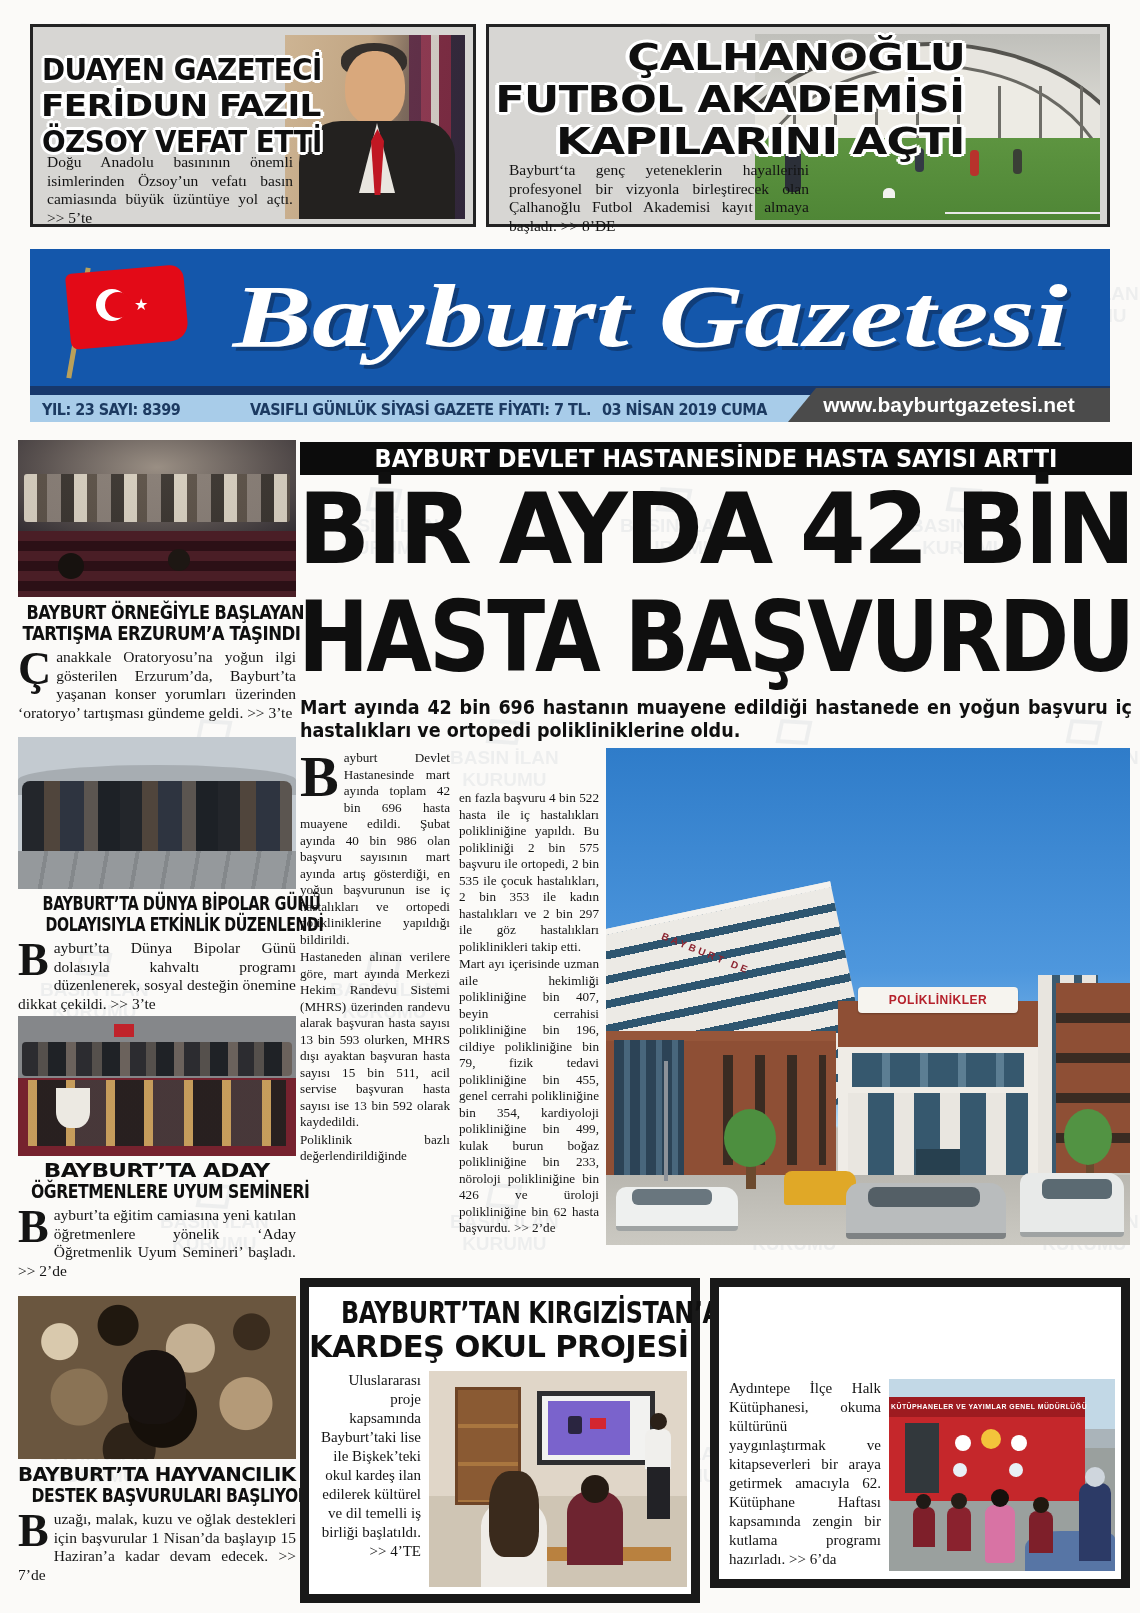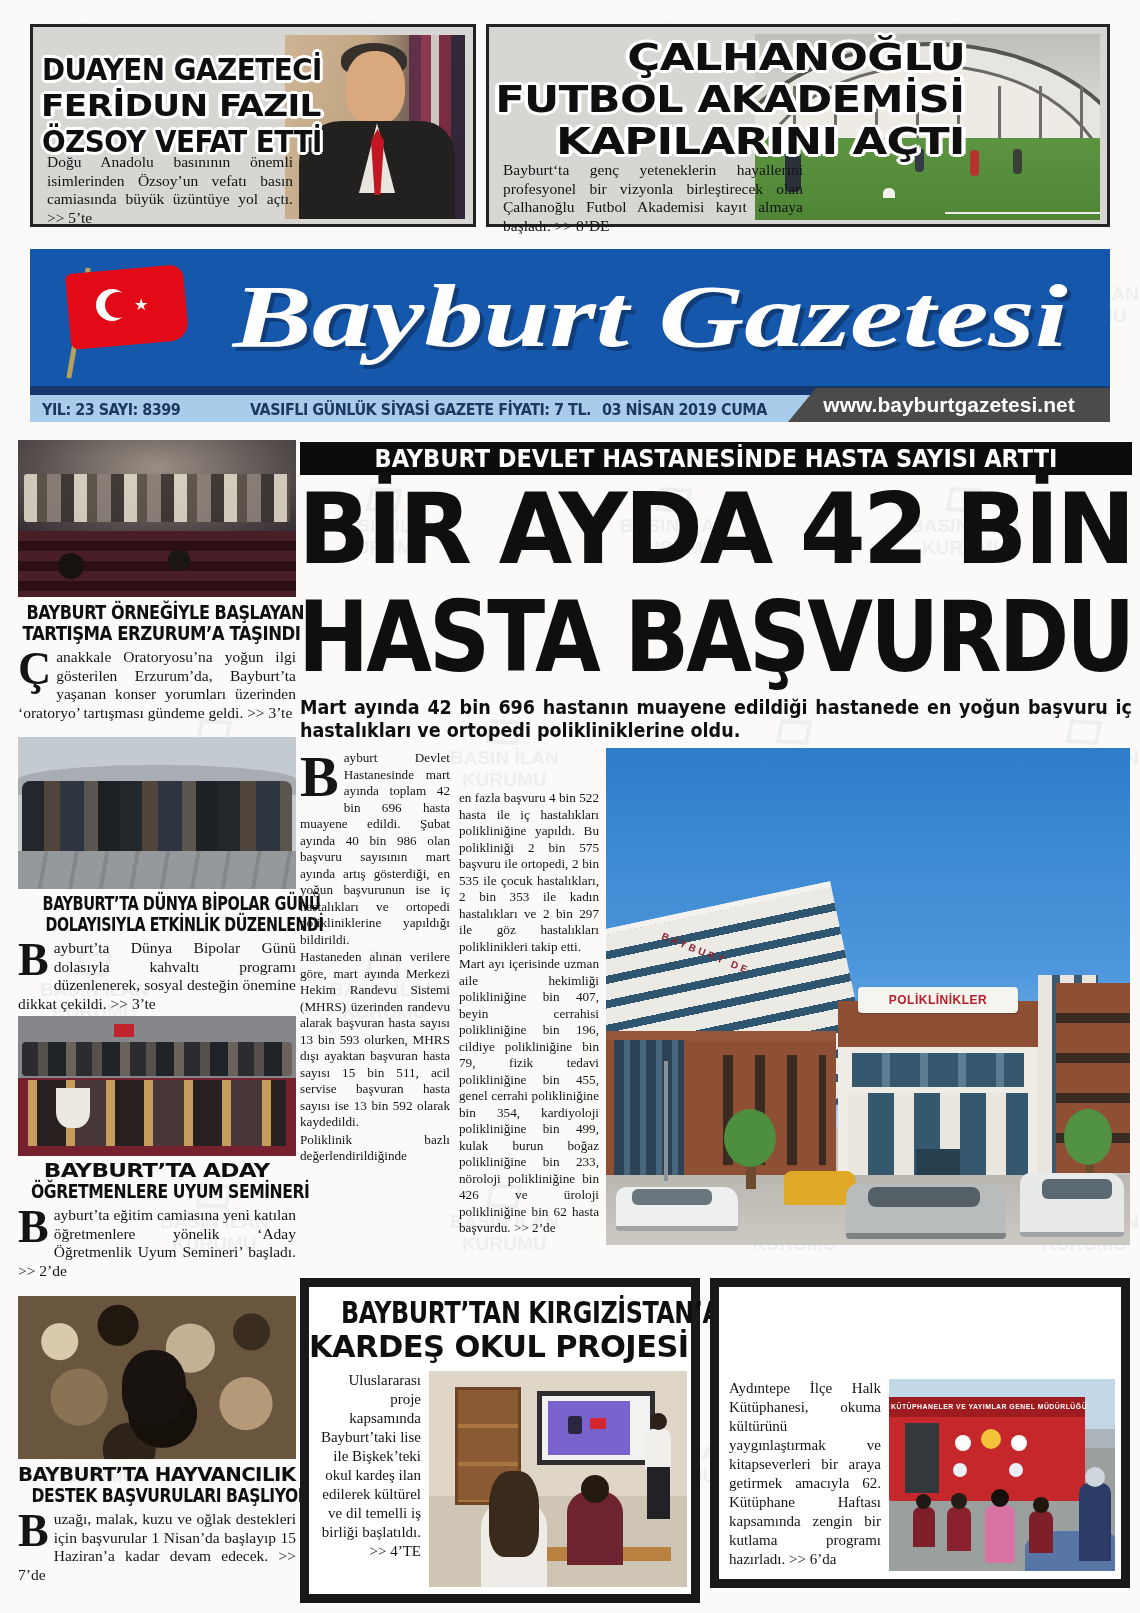--- a/index.html
+++ b/index.html
@@ -204,21 +204,21 @@
       <div class="abs" style="left:160px;bottom:48px;width:9px;height:24px;background:#333a44;border-radius:4px;"></div>
       <div class="abs" style="left:215px;bottom:44px;width:9px;height:26px;background:#b8322c;border-radius:4px;"></div>
       <div class="abs" style="left:258px;bottom:46px;width:9px;height:25px;background:#3a3f36;border-radius:4px;"></div>
       <div class="abs" style="left:128px;bottom:22px;width:12px;height:10px;background:#f2f2ef;border-radius:50% 50% 0 0;"></div>
     </div>
     <div class="shead hl whitestroke" style="left:6px;top:10px;width:470px;">
       <span class="fit r fill" style="font-size: 37px; line-height: 42px; transform: scaleX(1.35);">ÇALHANOĞLU</span>
       <span class="fit r fill" style="font-size: 37px; line-height: 42px; transform: scaleX(1.30194);">FUTBOL AKADEMİSİ</span>
       <span class="fit r fill" style="font-size: 37px; line-height: 42px; transform: scaleX(1.35);">KAPILARINI AÇTI</span>
     </div>
-    <p class="abs sbody" style="left:14px;top:134px;width:300px;">Bayburt‘ta genç yeteneklerin hayallerini profesyonel bir vizyonla birleştirecek olan Çalhanoğlu Futbol Akademisi kayıt almaya başladı. &gt;&gt; 8’DE</p>
+    <p class="abs sbody" style="left:20px;top:134px;width:300px;">Bayburt‘ta genç yeteneklerin hayallerini profesyonel bir vizyonla birleştirecek olan Çalhanoğlu Futbol Akademisi kayıt almaya başladı. &gt;&gt; 8’DE</p>
   </section>
 
   <header class="abs" style="left:30px;top:249px;width:1080px;height:173px;">
     <div class="abs" style="left:0;top:0;width:1080px;height:137px;background:#1457ab;"></div>
     <div class="abs" style="left:16px;top:12px;width:170px;height:118px;">
       <div class="abs" style="left:30px;top:6px;width:5px;height:112px;background:#b9a05a;transform:rotate(10deg);"></div>
       <div class="abs" style="left:22px;top:8px;width:118px;height:76px;background:#e30a17;border-radius:6px 14px 18px 8px;transform:rotate(-5deg);"></div>
       <div class="abs" style="left:50px;top:28px;width:32px;height:32px;background:#ffffff;border-radius:50%;"></div>
       <div class="abs" style="left:59px;top:31px;width:26px;height:26px;background:#e30a17;border-radius:50%;"></div>
       <div class="abs" style="left:88px;top:34px;color:#ffffff;font-size:16px;">★</div>

